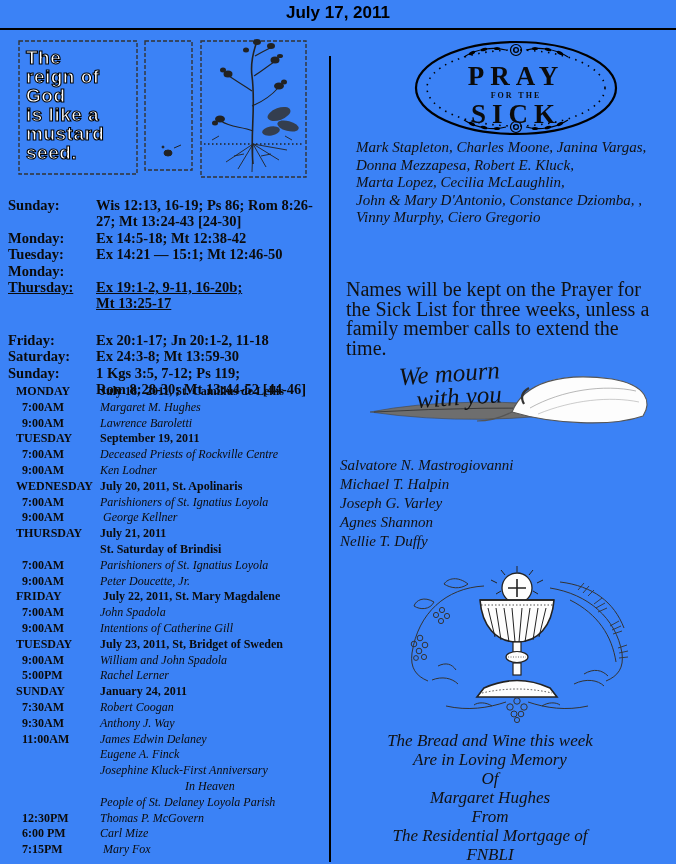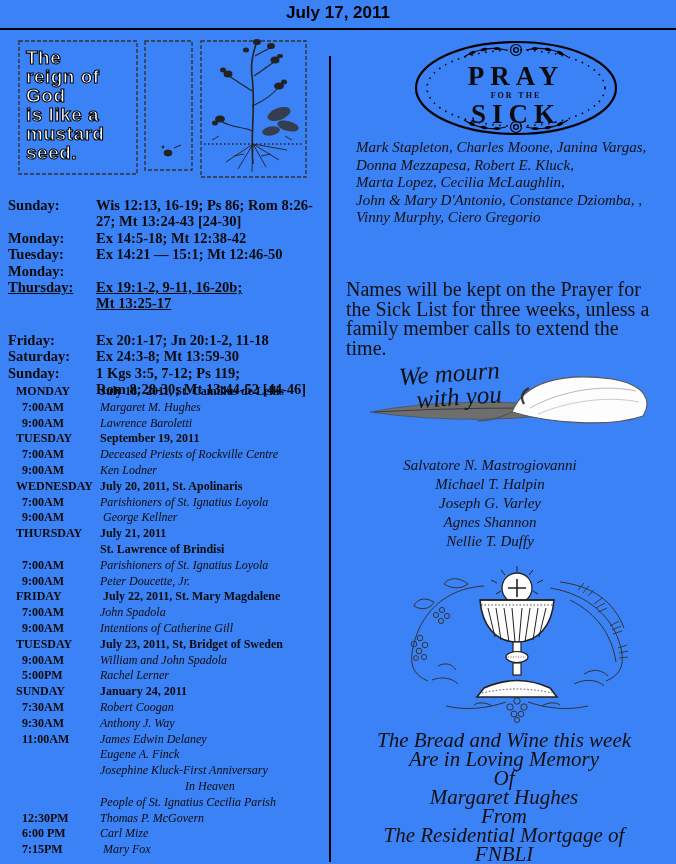--- a/index.html
+++ b/index.html
@@ -45,25 +45,25 @@
   .sick-list {
     position:absolute; left:356px; top:139px; width:324px;
     font-style:italic; font-size:15px; line-height:17.6px;
   }
   .sick-note {
     position:absolute; left:346px; top:280px; width:318px;
     font-size:20px; line-height:19.5px;
   }
   .mourn-names {
     position:absolute; left:340px; top:456px; width:300px;
-    text-align:center; font-style:italic; font-size:15px; line-height:19px;
+    font-style:italic; font-size:15px; line-height:19px;
   }
   .bread-wine {
-    position:absolute; left:354px; top:731px; width:300px;
-    text-align:center; font-style:italic; font-size:21px; line-height:19px;
+    position:absolute; left:340px; top:731px; width:300px;
+    text-align:center; font-style:italic; font-size:17px; line-height:19px;
   }
   .svg-abs { position:absolute; }
   .emblem-text { font-family:"Liberation Serif", serif; font-weight:bold; fill:#0b0b0b; }
   .outline-text {
     font-family:"Liberation Sans", sans-serif; font-weight:bold;
     fill:#ffffff; stroke:#000; stroke-width:1.1px; letter-spacing:.5px;
   }
   .script-text { font-family:"Liberation Serif", serif; font-style:italic; fill:#111; }
 </style>
 </head>
@@ -225,21 +225,21 @@
         <div class="sched-text"> George Kellner</div>
       </div>
 
       <div class="sched-row row-day">
         <div class="sched-time">THURSDAY</div>
         <div class="sched-text">July 21, 2011</div>
       </div>
 
       <div class="sched-row row-day">
         <div class="sched-time"></div>
-        <div class="sched-text">St. Lawrence of Brindisi</div>
+        <div class="sched-text">St. Saturday of Brindisi</div>
       </div>
 
       <div class="sched-row row-name">
         <div class="sched-time">7:00AM</div>
         <div class="sched-text">Parishioners of St. Ignatius Loyola</div>
       </div>
 
       <div class="sched-row row-name">
         <div class="sched-time">9:00AM</div>
         <div class="sched-text">Peter Doucette, Jr.</div>
@@ -305,21 +305,21 @@
         <div class="sched-text">Josephine Kluck-First Anniversary</div>
       </div>
 
       <div class="sched-row row-center">
         <div class="sched-time"></div>
         <div class="sched-text">In Heaven</div>
       </div>
 
       <div class="sched-row row-name">
         <div class="sched-time"></div>
-        <div class="sched-text">People of St. Ignatius Cecilia Parish</div>
+        <div class="sched-text">People of St. Delaney Loyola Parish</div>
       </div>
 
       <div class="sched-row row-name">
         <div class="sched-time">12:30PM</div>
         <div class="sched-text">Thomas P. McGovern</div>
       </div>
 
       <div class="sched-row row-name">
         <div class="sched-time">6:00 PM</div>
         <div class="sched-text">Carl Mize</div>

